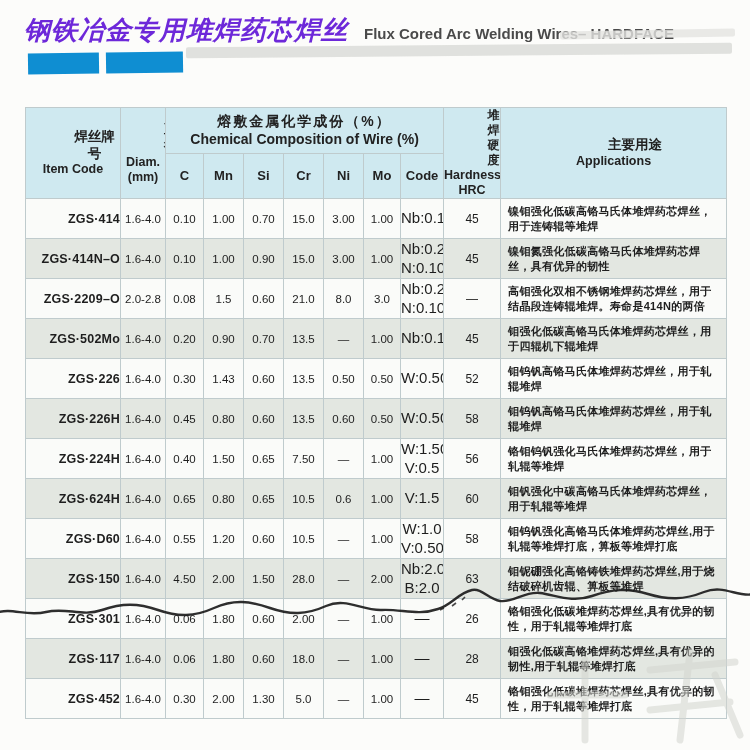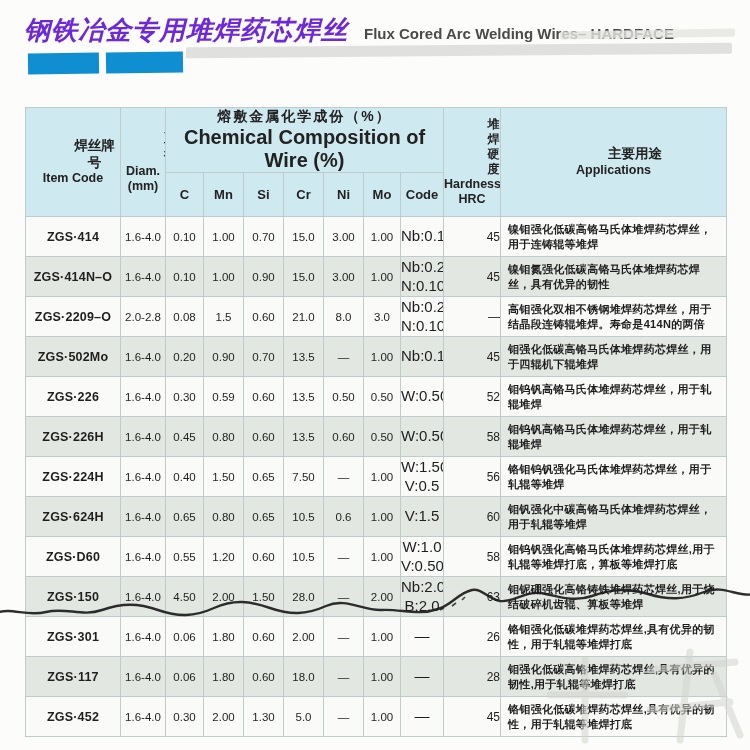--- a/index.html
+++ b/index.html
@@ -22,28 +22,28 @@
              background:#e3e4e1; transform:rotate(-1deg); border-radius:2px; opacity:.8; }
 
   
   .tbl-wrap { position:absolute; left:25px; top:107px; width:701px; }
   table { border-collapse:collapse; table-layout:fixed; width:701px; background:#fafbf9; }
   th, td { border:1px solid #bfcbcd; overflow:hidden; }
   thead th { background:#cfe9f0; color:#222; font-weight:bold; text-align:center; vertical-align:middle; }
   .hz { font-size:13.5px; line-height:1.25;padding-left:43px; }
   .he { font-size:12.5px; line-height:1.2; }
   .chem-zh { font-size:14px; letter-spacing:2px; }
-  .chem-en { font-size:20px; }
+  .chem-en { font-size:14px; }
   .el { font-size:13px; font-weight:bold; height:44px; }
   tr.h1 th { height:44px; }
   tbody td { height:40px; text-align:center; vertical-align:middle; color:#1e1e1e; }
-  td.code { font-size:12.5px; font-weight:bold; letter-spacing:.2px; }
+  td.code { font-size:12.5px; font-weight:bold; letter-spacing:.2px;text-align:right; }
   td.num  { font-size:11.5px; }
   td.other{ font-size:15px; white-space:pre-line; line-height:1.25; }
-  td.hrc  { font-size:12px;text-align:right; }
+  td.hrc  { font-size:12px; }
   td.app  { font-size:11px; font-weight:bold; text-align:left; padding:3px 4px 2px 7px; line-height:1.35; letter-spacing:.3px; }
   tbody tr.stripe td { background:#e3e7e1; }
   tbody tr.plain td { background:#fafbf9; }
 
   
   .wavy { position:absolute; left:0; top:583px; width:750px; height:46px; pointer-events:none; }
 
   
   .wm { position:absolute; left:530px; top:640px; width:220px; height:110px; opacity:.55; pointer-events:none; }
 </style>
@@ -163,21 +163,21 @@
             <td class="num">—</td>
             <td class="num">1.00</td>
             <td class="other">Nb:0.15</td>
             <td class="hrc">45</td>
             <td class="app">钼强化低碳高铬马氏体堆焊药芯焊丝，用于四辊机下辊堆焊</td>
           </tr>
           <tr class="plain">
             <td class="code">ZGS·226</td>
             <td class="num">1.6-4.0</td>
             <td class="num">0.30</td>
-            <td class="num">0.59</td>
+            <td class="num">1.43</td>
             <td class="num">0.60</td>
             <td class="num">13.5</td>
             <td class="num">0.50</td>
             <td class="num">0.50</td>
             <td class="other">W:0.50</td>
             <td class="hrc">52</td>
             <td class="app">钼钨钒高铬马氏体堆焊药芯焊丝，用于轧辊堆焊</td>
           </tr>
           <tr class="stripe">
             <td class="code">ZGS·226H</td>

